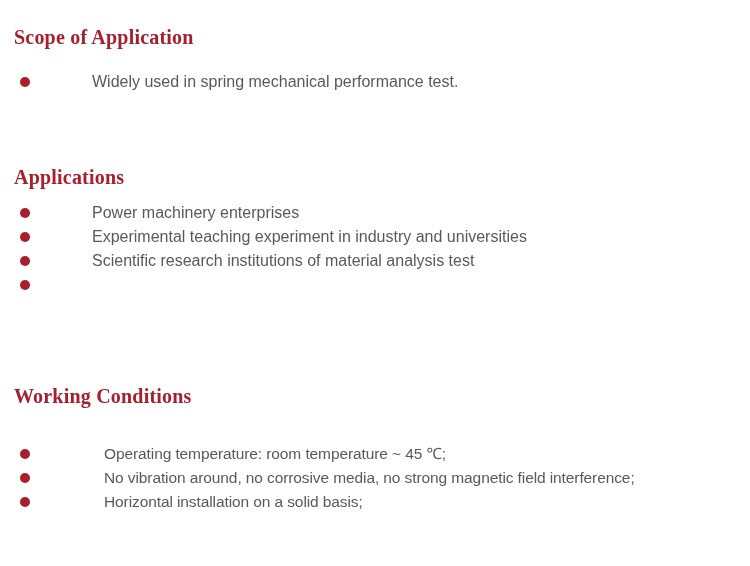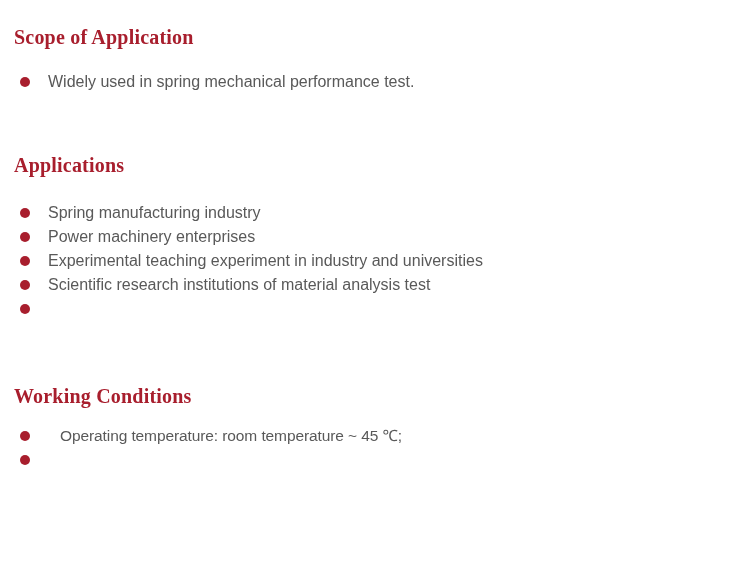--- a/index.html
+++ b/index.html
@@ -22,20 +22,21 @@
     color: #a81e2d;
     letter-spacing: 0.2px;
     white-space: nowrap;
   }
   .list { position: absolute; left: 0; right: 0; }
   .row {
     position: relative;
     height: 24px;
     display: flex;
     align-items: center;
+    padding-left: 44px;
   }
   .bullet {
     position: absolute;
     left: 20px;
     top: 7px;
     width: 10px;
     height: 10px;
     border-radius: 50%;
     background: #a81e2d;
   }
@@ -60,49 +61,50 @@
 
   <h2 class="heading" style="top:25px">Scope of Application</h2>
 
   <div class="list" style="top:70px">
     <div class="row">
       <span class="bullet"></span>
       <span class="itext">Widely used in spring mechanical performance test.</span>
     </div>
   </div>
 
-  <h2 class="heading" style="top:153px">Applications</h2>
+  <h2 class="heading" style="top:165px">Applications</h2>
 
   <div class="list" style="top:201px">
-    <div class="row">
-      <span class="bullet"></span>
-      <span class="itext">Spring manufacturing industry</span>
-    </div>
     <div class="row">
       <span class="bullet"></span>
       <span class="itext">Power machinery enterprises</span>
     </div>
     <div class="row">
       <span class="bullet"></span>
       <span class="itext">Experimental teaching experiment in industry and universities</span>
     </div>
     <div class="row">
       <span class="bullet"></span>
       <span class="itext">Scientific research institutions of material analysis test</span>
     </div>
     <div class="row">
       <span class="bullet"></span>
     </div>
   </div>
 
   <h2 class="heading" style="top:384px">Working Conditions</h2>
 
-  <div class="list list-working" style="top:424px">
+  <div class="list list-working" style="top:442px">
     <div class="row">
       <span class="bullet"></span>
       <span class="itext">Operating temperature: room temperature ~ 45 ℃;</span>
     </div>
     <div class="row">
       <span class="bullet"></span>
+      <span class="itext">No vibration around, no corrosive media, no strong magnetic field interference;</span>
+    </div>
+    <div class="row">
+      <span class="bullet"></span>
+      <span class="itext">Horizontal installation on a solid basis;</span>
     </div>
   </div>
 
 </div>
 
 </body></html>

